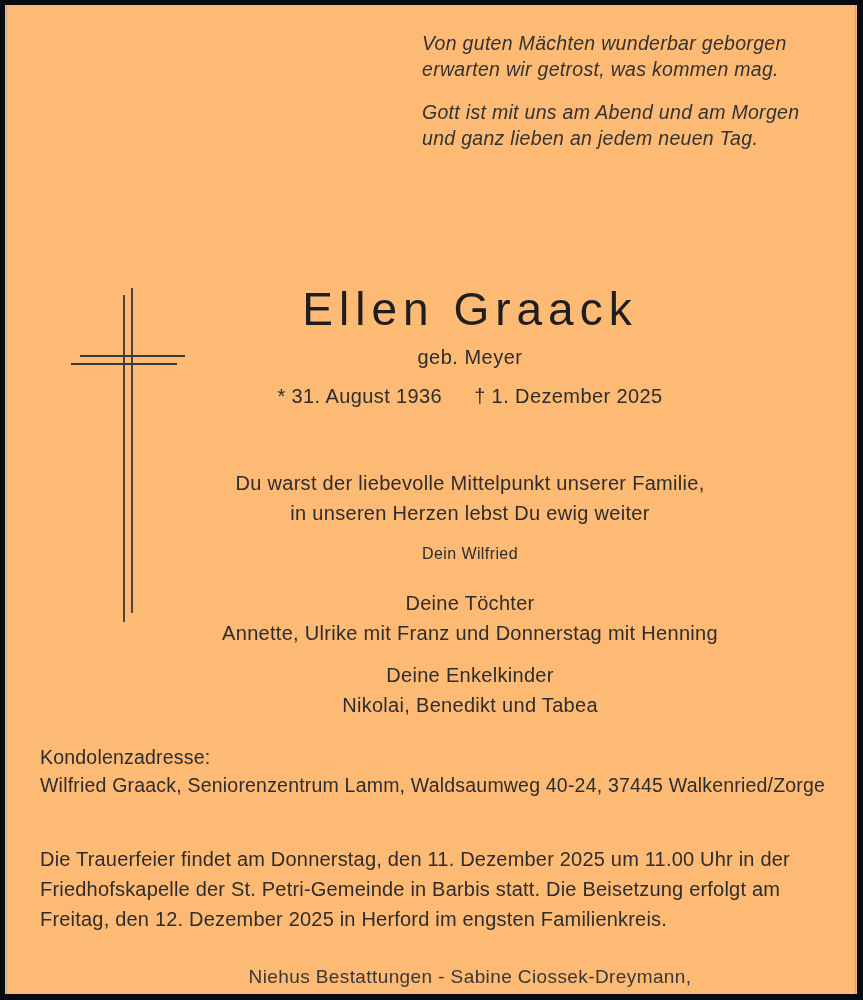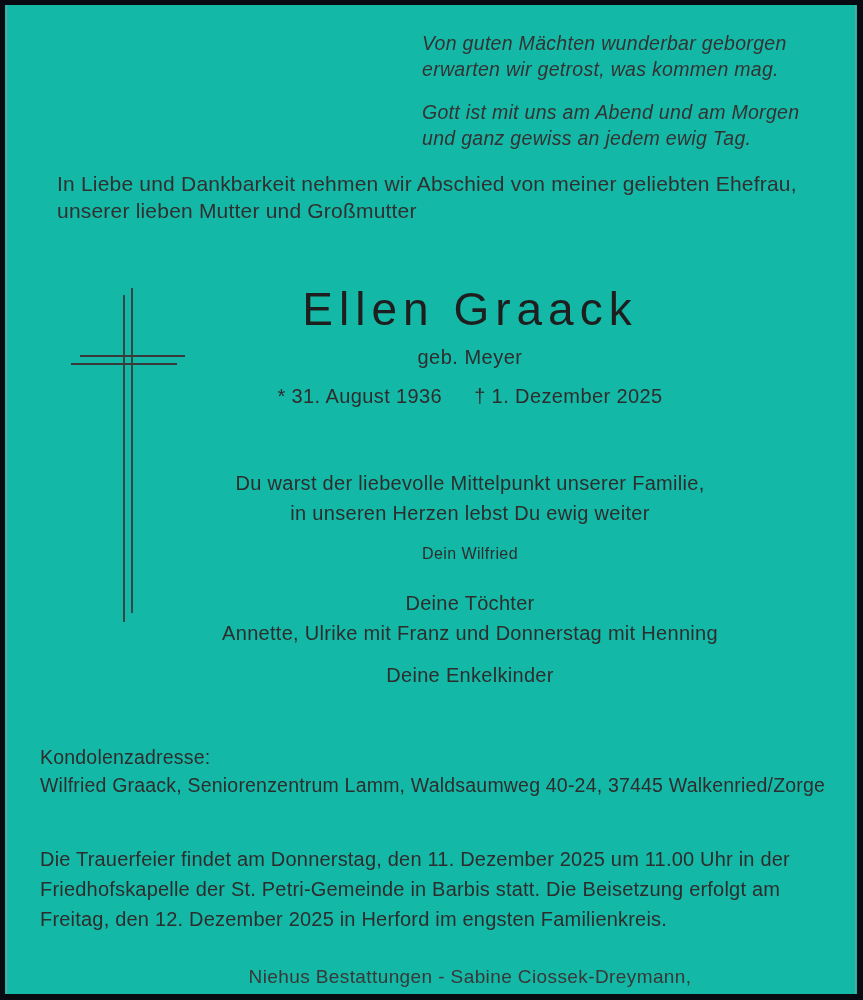--- a/index.html
+++ b/index.html
@@ -1,20 +1,20 @@
 <!DOCTYPE html>
 <html lang="de"><head>
 <meta charset="utf-8">
 <style>
   html,body{margin:0;padding:0;background:#ffffff;}
   .page{
     position:relative;
     width:863px;height:1000px;
     box-sizing:border-box;
-    background:#14b8a6;
+    background:#fdba74;
     border-style:solid;
     border-color:#070b11;
     border-width:5px 6px 6px 5px;
     font-family:"Liberation Sans", sans-serif;
     color:#2d2d2d;
     overflow:hidden;
   }
   .edge{position:absolute;top:0;bottom:0;width:1px;background:#9a9a9a;opacity:.55;}
   .edge-l{left:1px;}
   .edge-r{right:1px;}
@@ -69,28 +69,24 @@
   <div class="edge edge-l"></div>
   <div class="edge edge-r"></div>
 
   <div class="verse">
     <div class="p1">
       <div class="ln">Von guten Mächten wunderbar geborgen</div>
       <div class="ln">erwarten wir getrost, was kommen mag.</div>
     </div>
     <div class="p2">
       <div class="ln">Gott ist mit uns am Abend und am Morgen</div>
-      <div class="ln">und ganz gewiss an jedem ewig Tag.</div>
+      <div class="ln">und ganz lieben an jedem neuen Tag.</div>
     </div>
   </div>
 
-  <div class="intro">
-    <div class="ln">In Liebe und Dankbarkeit nehmen wir Abschied von meiner geliebten Ehefrau,</div>
-    <div class="ln">unserer lieben Mutter und Großmutter</div>
-  </div>
 
   <svg class="cross" width="122" height="340" viewBox="0 0 122 340" aria-hidden="true">
     <line x1="53" y1="7" x2="53" y2="334" stroke="#3a3a3a" stroke-width="1.8"></line>
     <line x1="61" y1="0" x2="61" y2="325" stroke="#3a3a3a" stroke-width="1.8"></line>
     <line x1="9" y1="68" x2="114" y2="68" stroke="#3a3a3a" stroke-width="1.8"></line>
     <line x1="0" y1="76" x2="106" y2="76" stroke="#3a3a3a" stroke-width="1.8"></line>
   </svg>
 
   <div class="center name">Ellen Graack</div>
 
@@ -107,20 +103,21 @@
 
   <div class="center husband">Dein Wilfried</div>
 
   <div class="center daughters">
     <div class="ln">Deine Töchter</div>
     <div class="ln">Annette, Ulrike mit Franz und Donnerstag mit Henning</div>
   </div>
 
   <div class="center grandchildren">
     <div class="ln">Deine Enkelkinder</div>
+    <div class="ln">Nikolai, Benedikt und Tabea</div>
   </div>
 
   <div class="condolence">
     <div class="ln">Kondolenzadresse:</div>
     <div class="ln">Wilfried Graack, Seniorenzentrum Lamm, Waldsaumweg 40-24, 37445 Walkenried/Zorge</div>
   </div>
 
   <div class="service">
     <div class="ln">Die Trauerfeier findet am Donnerstag, den 11. Dezember 2025 um 11.00 Uhr in der</div>
     <div class="ln">Friedhofskapelle der St. Petri-Gemeinde in Barbis statt. Die Beisetzung erfolgt am</div>

